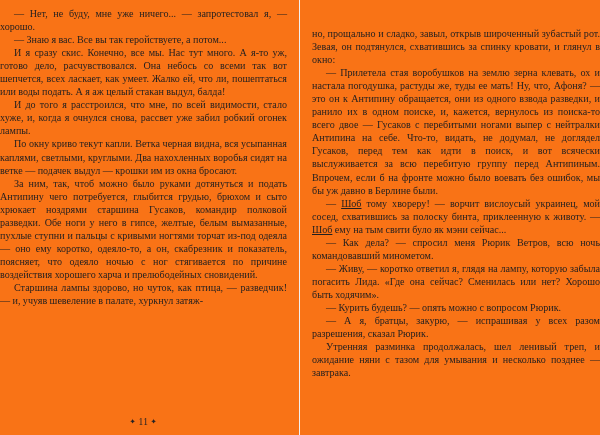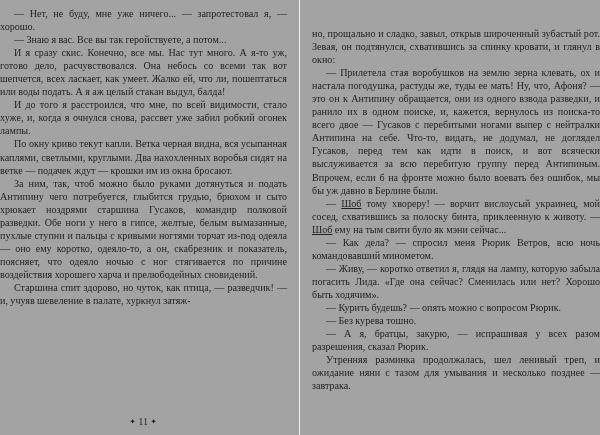--- a/index.html
+++ b/index.html
@@ -6,21 +6,21 @@
   html, body {
     margin: 0;
     padding: 0;
     background: #ffffff;
   }
 
   #spread {
     position: relative;
     width: 600px;
     height: 435px;
-    background: #a3a3a3;
+    background: #f97316;
     overflow: hidden;
     font-family: "Liberation Serif", "DejaVu Serif", serif;
   }
 
   
   .gutter {
     position: absolute;
     top: 0;
     bottom: 0;
     left: 299px;
@@ -101,38 +101,37 @@
 <div id="spread">
 
   <div class="gutter"></div>
 
   <div class="page page-left">
     <div class="textblock">
         <p>— Нет, не буду, мне уже ничего... — запротестовал я, — хорошо.</p>
         <p>— Знаю я вас. Все вы так геройствуете, а потом...</p>
         <p>И я сразу скис. Конечно, все мы. Нас тут много. А я-то уж, готово дело, расчувствовался. Она небось со всеми так вот шепчется, всех ласкает, как умеет. Жалко ей, что ли, пошептаться или воды подать. А я аж целый стакан выдул, балда!</p>
         <p>И до того я расстроился, что мне, по всей видимости, стало хуже, и, когда я очнулся снова, рассвет уже забил робкий огонек лампы.</p>
-        <p>По окну криво текут капли. Ветка черная видна, вся усыпанная каплями, светлыми, круглыми. Два нахохленных воробья сидят на ветке — подачек ждут — крошки им из окна бросают.</p>
+        <p>По окну криво текут капли. Ветка черная видна, вся усыпанная каплями, светлыми, круглыми. Два нахохленных воробья сидят на ветке — подачек выдул — крошки им из окна бросают.</p>
         <p>За ним, так, чтоб можно было руками дотянуться и подать Антипину чего потребуется, глыбится грудью, брюхом и сыто хрюкает ноздрями старшина Гусаков, командир полковой разведки. Обе ноги у него в гипсе, желтые, белым вымазанные, пухлые ступни и пальцы с кривыми ногтями торчат из-под одеяла — оно ему коротко, одеяло-то, а он, скабрезник и показатель, поясняет, что одеяло ночью с ног стягивается по причине воздействия хорошего харча и прелюбодейных сновидений.</p>
-        <p>Старшина спит здорово, но чуток, как птица, — разведчик! — и, учуяв шевеление в палате, хуркнул затяж-</p>
+        <p>Старшина лампы здорово, но чуток, как птица, — разведчик! — и, учуяв шевеление в палате, хуркнул затяж-</p>
       </div>
     <div class="folio">
       <span class="orn">✦</span><span>11</span><span class="orn">✦</span>
     </div>
   </div>
 
   <div class="page page-right">
     <div class="textblock">
         <p class="cont"><span>но, прощально и сладко, завыл, открыв широченный зубастый рот. Зевая, он подтянулся, схватившись за спинку кровати, и глянул в окно:</span></p>
         <p><span>— Прилетела стая воробушков на землю зерна клевать, ох и настала погодушка, растуды же, туды ее мать! Ну, что, Афоня? — это он к Антипину обращается, они из одного взвода разведки, и ранило их в одном поиске, и, кажется, вернулось из поиска-то всего двое — Гусаков с перебитыми ногами выпер с нейтралки Антипина на себе. Что-то, видать, не додумал, не доглядел Гусаков, перед тем как идти в поиск, и вот всячески выслуживается за всю перебитую группу перед Антипиным. Впрочем, если б на фронте можно было воевать без ошибок, мы бы уж давно в Берлине были.</span></p>
         <p><span>— </span><u>Шоб</u><span> тому хвореру! — ворчит вислоусый украинец, мой сосед, схватившись за полоску бинта, приклеенную к животу. — </span><u>Шоб</u><span> ему на тым свити було як мэни сейчас...</span></p>
         <p><span>— Как дела? — спросил меня Рюрик Ветров, всю ночь командовавший минометом.</span></p>
         <p><span>— Живу, — коротко ответил я, глядя на лампу, которую забыла погасить Лида. «Где она сейчас? Сменилась или нет? Хорошо быть ходячим».</span></p>
         <p><span>— Курить будешь? — опять можно с вопросом Рюрик.</span></p>
-        <p><span>— Без курева тошно.</span></p>
         <p><span>— А я, братцы, закурю, — испрашивая у всех разом разрешения, сказал Рюрик.</span></p>
         <p><span>Утренняя разминка продолжалась, шел ленивый треп, и ожидание няни с тазом для умывания и несколько позднее — завтрака.</span></p>
       </div>
     <div class="folio">
       <span class="orn">✦</span><span>12</span><span class="orn">✦</span>
     </div>
   </div>
 
 </div>
 

